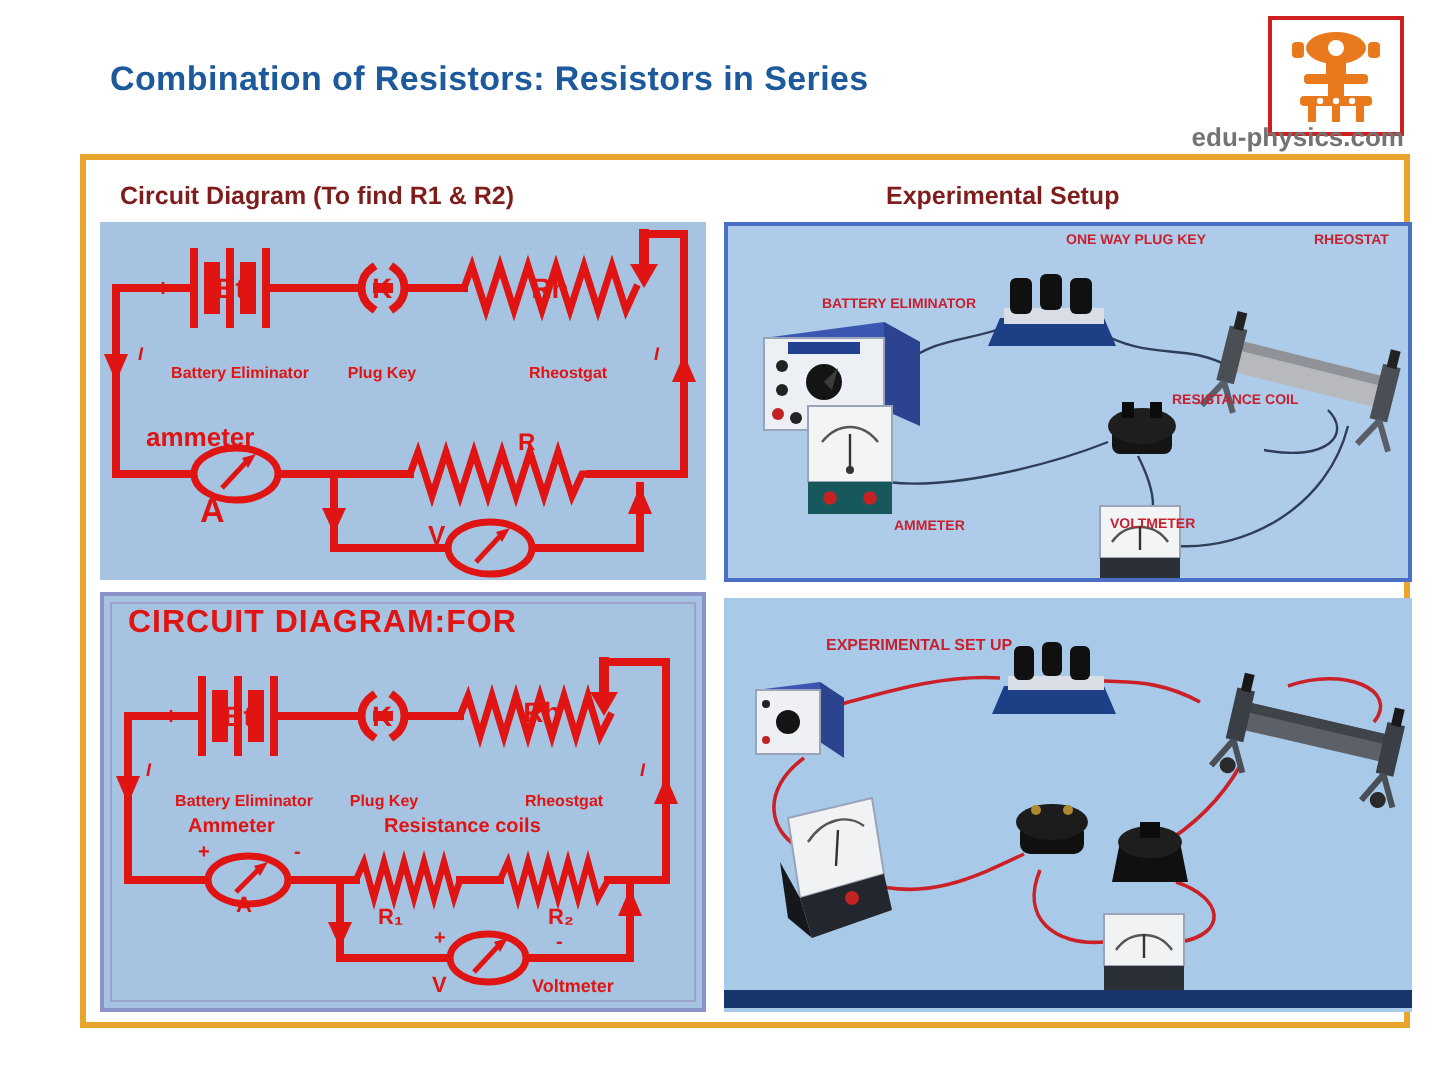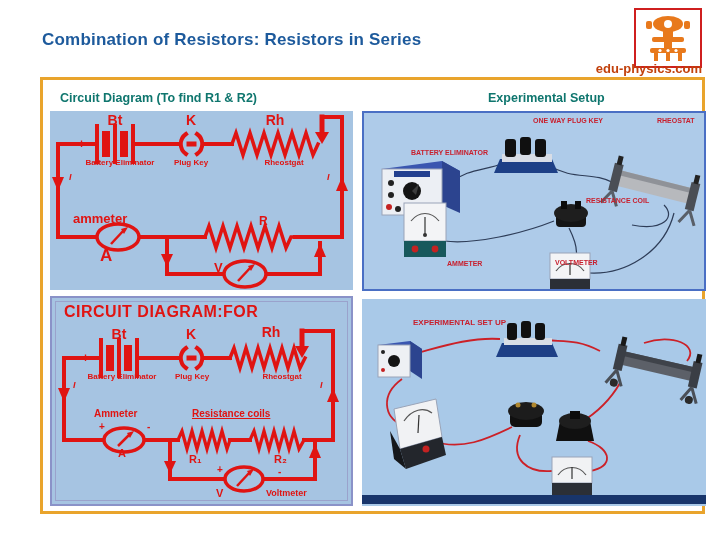--- a/index.html
+++ b/index.html
@@ -9,51 +9,51 @@
     --panel-blue:#a6c4e2;
     --photo-blue:#aecbe9;
     --orange:#e9a42c;
   }
   html,body{margin:0;padding:0;}
   body{
     width:720px;height:540px;position:relative;overflow:hidden;
     background:#ffffff;font-family:"Liberation Sans",sans-serif;
   }
   .slide-title{
-    position:absolute;left:42px;top:30px;font-size:17px;font-weight:bold;
+    position:absolute;left:55px;top:30px;font-size:17px;font-weight:bold;
     color:var(--title-blue);letter-spacing:.2px;
   }
   .logo-box{
     position:absolute;left:634px;top:8px;width:64px;height:56px;
     border:2px solid #cf1f1f;background:#fff;display:flex;align-items:center;justify-content:center;
   }
   .logo-text{
     position:absolute;left:560px;top:61px;width:142px;text-align:right;
-    font-size:13px;font-weight:bold;color:#c2410c;
+    font-size:13px;font-weight:bold;color:#737373;
   }
   .main-box{
     position:absolute;left:40px;top:77px;width:665px;height:437px;
     border:3px solid var(--orange);background:#fff;box-sizing:border-box;
   }
   .col-header{
-    position:absolute;font-size:12.5px;font-weight:bold;color:#0f766e;white-space:nowrap;
+    position:absolute;font-size:12.5px;font-weight:bold;color:#7f1d1d;white-space:nowrap;
   }
   .panel{position:absolute;box-sizing:border-box;}
   .panel svg{position:absolute;left:0;top:0;}
   #circuit1{left:50px;top:111px;width:303px;height:179px;background:var(--panel-blue);}
   #circuit2{
     left:50px;top:296px;width:303px;height:210px;background:var(--panel-blue);
     border:2px solid #8a92c8;box-shadow:inset 0 0 0 3px var(--panel-blue), inset 0 0 0 4px #9aa2cc;
   }
   #photo1{left:362px;top:111px;width:344px;height:180px;background:var(--photo-blue);border:2px solid #4a6fc4;}
   #photo2{left:362px;top:299px;width:344px;height:207px;background:#a9c9e8;}
   .lbl{
     position:absolute;color:var(--red);font-weight:bold;line-height:1;white-space:nowrap;
   }
-  .ctr{text-align:center;}
+  .ctr{text-align:center;margin-top:24px;}
   .it{font-style:italic;}
   .plbl{
     position:absolute;color:#c8202e;font-weight:bold;font-size:7px;line-height:1;white-space:nowrap;padding-left:41px;
   }
   .c2title{letter-spacing:.5px;}
 </style>
 </head>
 <body>
 
 <div class="slide-title">Combination of Resistors: Resistors in Series</div>
@@ -76,21 +76,21 @@
       <rect x="26" y="40" width="4" height="8"></rect>
       <rect x="38" y="40" width="4" height="8"></rect>
     </g>
   </svg>
 </div>
 <div class="logo-text">edu-physics.com</div>
 
 <div class="main-box"></div>
 
 <div class="col-header" style="left:60px;top:91px;">Circuit Diagram (To find R1 &amp; R2)</div>
-<div class="col-header" style="left:443px;top:91px;margin-left:45px;">Experimental Setup</div>
+<div class="col-header" style="left:443px;top:91px;">Experimental Setup</div>
 
 <div class="panel" id="circuit1">
   <svg width="303" height="179" viewBox="0 0 303 179">
     <g stroke="#e01412" fill="none" stroke-linecap="square">
 
       <path d="M8 33 H44" stroke-width="4"></path>
       <path d="M86 33 H129" stroke-width="4"></path>
       <path d="M153 33 H182" stroke-width="4"></path>
 
       <path d="M47 15 V51" stroke-width="4"></path>
@@ -199,21 +199,21 @@
   <span class="lbl ctr" style="left:126px;top:29px;width:26px;font-size:14px;">K</span>
   <span class="lbl ctr" style="left:204px;top:27px;width:30px;font-size:14px;">Rh</span>
   <span class="lbl" style="left:30px;top:54px;font-size:12px;">+</span>
   <span class="lbl" style="left:98px;top:54px;font-size:12px;">-</span>
   <span class="lbl ctr" style="left:16px;top:75px;width:108px;font-size:8px;">Battery Eliminator</span>
   <span class="lbl ctr" style="left:112px;top:75px;width:56px;font-size:8px;">Plug Key</span>
   <span class="lbl ctr" style="left:192px;top:75px;width:76px;font-size:8px;">Rheostgat</span>
   <span class="lbl it" style="left:21px;top:83px;font-size:9px;">I</span>
   <span class="lbl it" style="left:268px;top:83px;font-size:9px;">I</span>
   <span class="lbl" style="left:42px;top:111px;font-size:10px;">Ammeter</span>
-  <span class="lbl" style="left:140px;top:111px;font-size:10px;text-decoration:underline;">Resistance coils</span>
+  <span class="lbl" style="left:140px;top:111px;font-size:10px;">Resistance coils</span>
   <span class="lbl" style="left:47px;top:124px;font-size:10px;">+</span>
   <span class="lbl" style="left:95px;top:124px;font-size:10px;">-</span>
   <span class="lbl" style="left:66px;top:150px;font-size:11px;">A</span>
   <span class="lbl" style="left:137px;top:156px;font-size:11px;">R₁</span>
   <span class="lbl" style="left:222px;top:156px;font-size:11px;">R₂</span>
   <span class="lbl" style="left:165px;top:167px;font-size:10px;">+</span>
   <span class="lbl" style="left:226px;top:169px;font-size:10px;">-</span>
   <span class="lbl" style="left:164px;top:190px;font-size:11px;">V</span>
   <span class="lbl" style="left:214px;top:191px;font-size:9px;">Voltmeter</span>
 </div>

